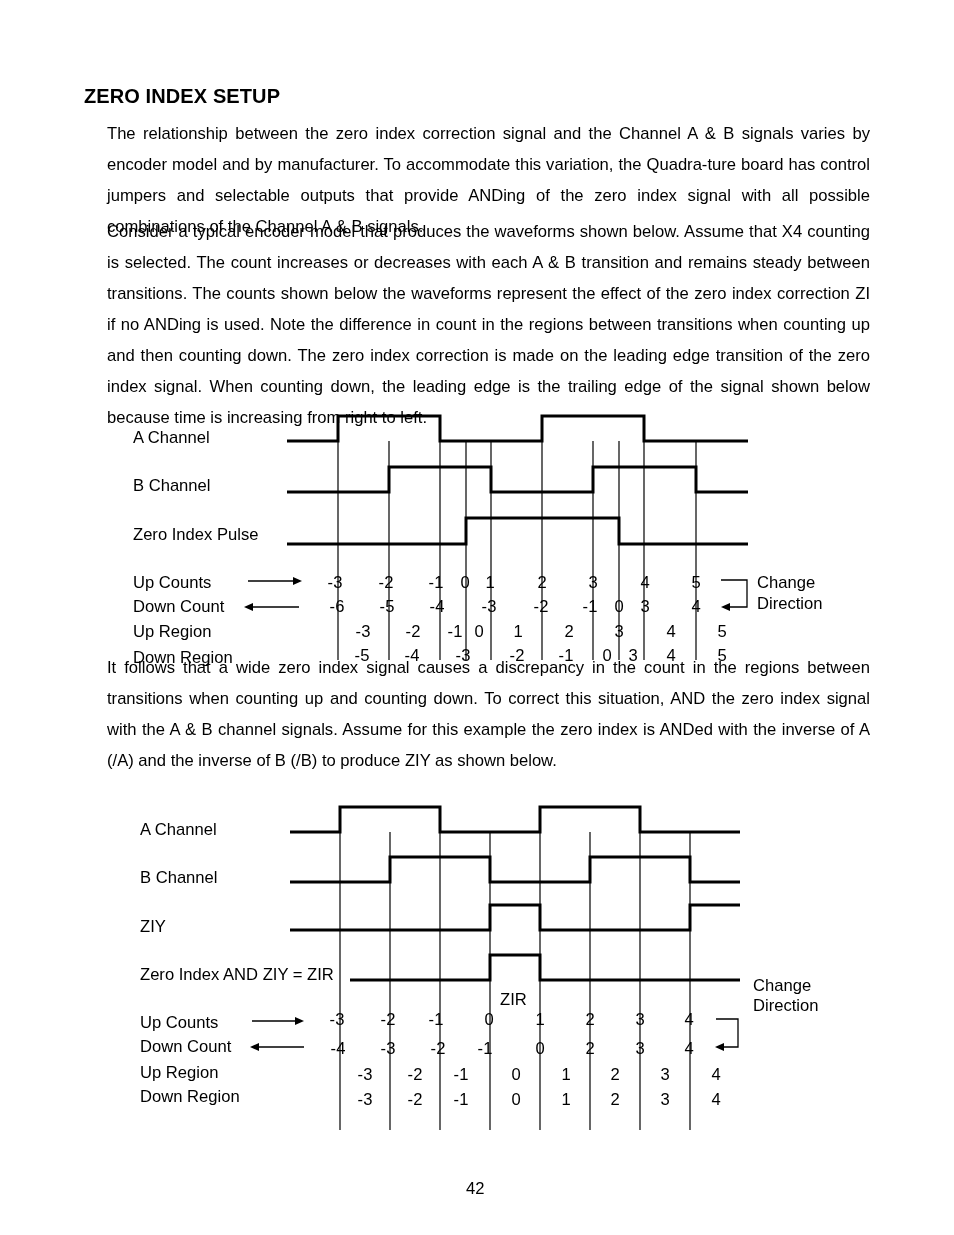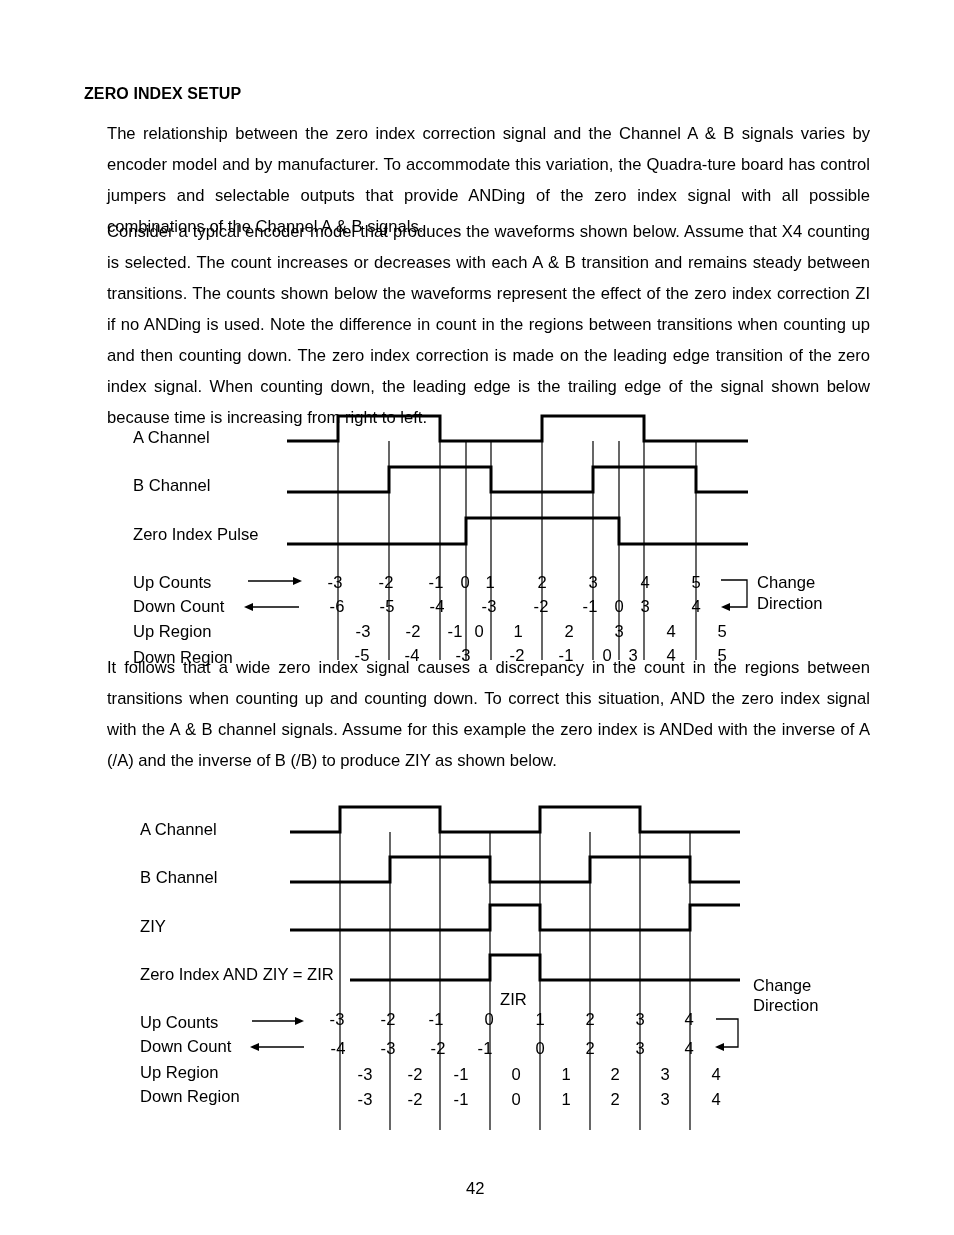--- a/index.html
+++ b/index.html
@@ -1,17 +1,17 @@
 <!DOCTYPE html>
 <html><head>
 <meta charset="utf-8">
 <style>
   html, body { margin: 0; padding: 0; background: #ffffff; }
   body { width: 954px; height: 1235px; position: relative; font-family: "Liberation Sans", sans-serif; color: #000; overflow: hidden; }
-  .heading { position: absolute; left: 84px; top: 85px; font-size: 16px; font-weight: bold; letter-spacing: 0.1px; }
+  .heading { position: absolute; left: 84px; top: 85px; font-size: 20px; font-weight: bold; letter-spacing: 0.1px; }
   .para { position: absolute; left: 107px; width: 763px; font-size: 16.6px; line-height: 31px; text-align: justify; }
   #p1 { top: 118px; }
   #p2 { top: 216px; }
   #p3 { top: 652px; }
   .diagram { position: absolute; left: 0; top: 0; width: 954px; height: 1235px; pointer-events: none; }
   .diagram text { font-family: "Liberation Sans", sans-serif; font-size: 16.6px; fill: #000; }
   .wave { fill: none; stroke: #000; stroke-width: 3; stroke-linejoin: miter; }
   .vline { stroke: #000; stroke-width: 1.2; }
   .thin { fill: none; stroke: #000; stroke-width: 1.3; }
   .page-number { position: absolute; left: 466px; top: 1179px; font-size: 16.6px; }

